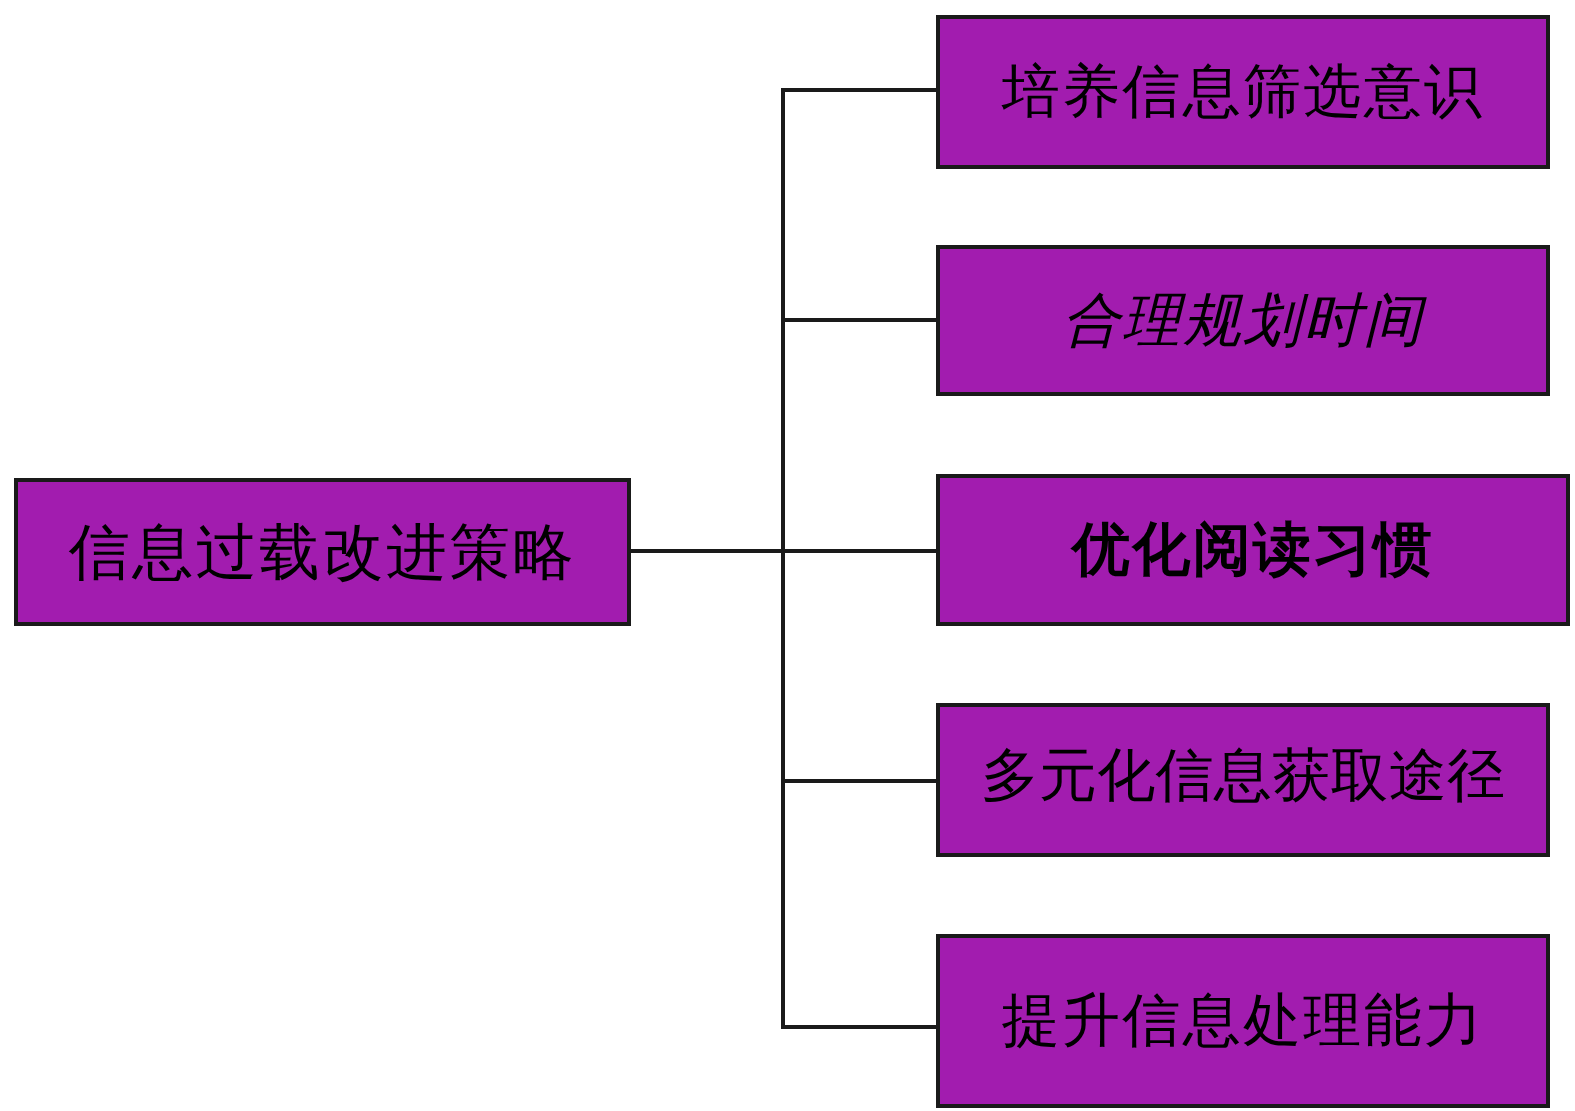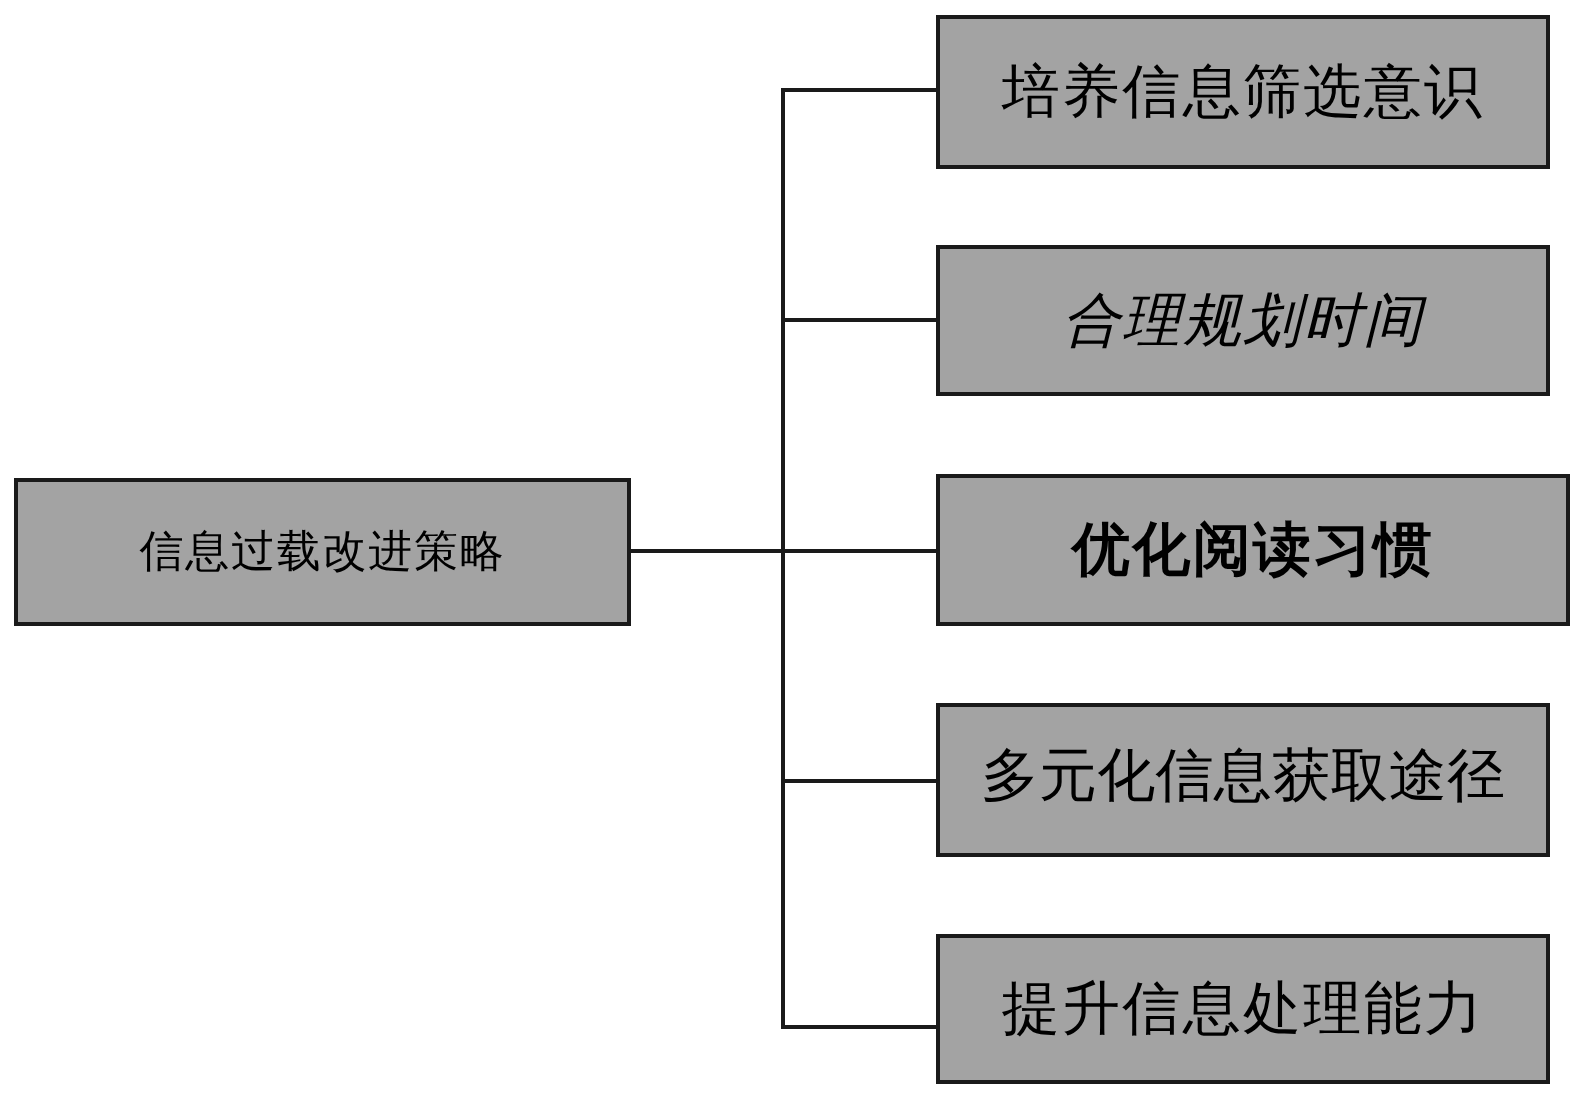--- a/index.html
+++ b/index.html
@@ -14,52 +14,52 @@
     position: relative;
     width: 1575px;
     height: 1111px;
     background: #ffffff;
     overflow: hidden;
   }
   .node {
     position: absolute;
     box-sizing: border-box;
     border: 4px solid #1a1a1a;
-    background: #a3a3a3;
+    background: #a21caf;
     display: flex;
     align-items: center;
     justify-content: center;
     z-index: 3;
   }
   .node-label {
     font-family: "Liberation Serif", "DejaVu Serif", serif;
     color: #000000;
     white-space: nowrap;
     letter-spacing: 0.04em;
     line-height: 1;
   }
   
   #root-node {
     left: 14px;
     top: 478px;
     width: 617px;
     height: 148px;
   }
   #root-node .node-label {
-    font-size: 44px;
+    font-size: 61px;
   }
   
   .child-node .node-label {
     font-size: 58px;
   }
   #child-node-0 { left: 936px; top: 15px;   width: 614px; height: 154px; }
   #child-node-1 { left: 936px; top: 245px;  width: 614px; height: 151px; font-style: italic; }
   #child-node-2 { left: 936px; top: 474px;  width: 634px; height: 152px; font-weight: bold; }
   #child-node-3 { left: 936px; top: 703px;  width: 614px; height: 154px; }
-  #child-node-4 { left: 936px; top: 934px;  width: 614px; height: 150px; }
+  #child-node-4 { left: 936px; top: 934px;  width: 614px; height: 174px; }
 
   #child-node-3 .node-label { letter-spacing: 0.005em; font-family: Liberation Mono, monospace; }
 
   
   .line {
     position: absolute;
     background: #1a1a1a;
     z-index: 1;
   }
   .line-h { height: 4px; }

